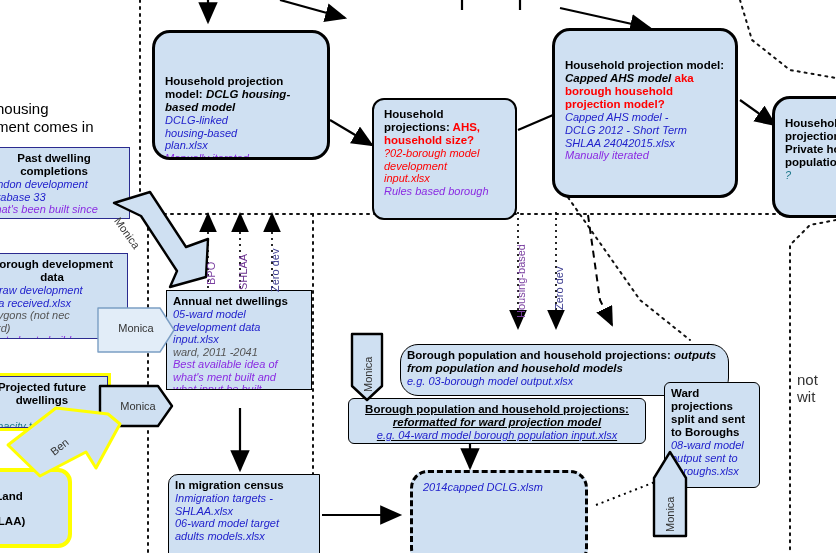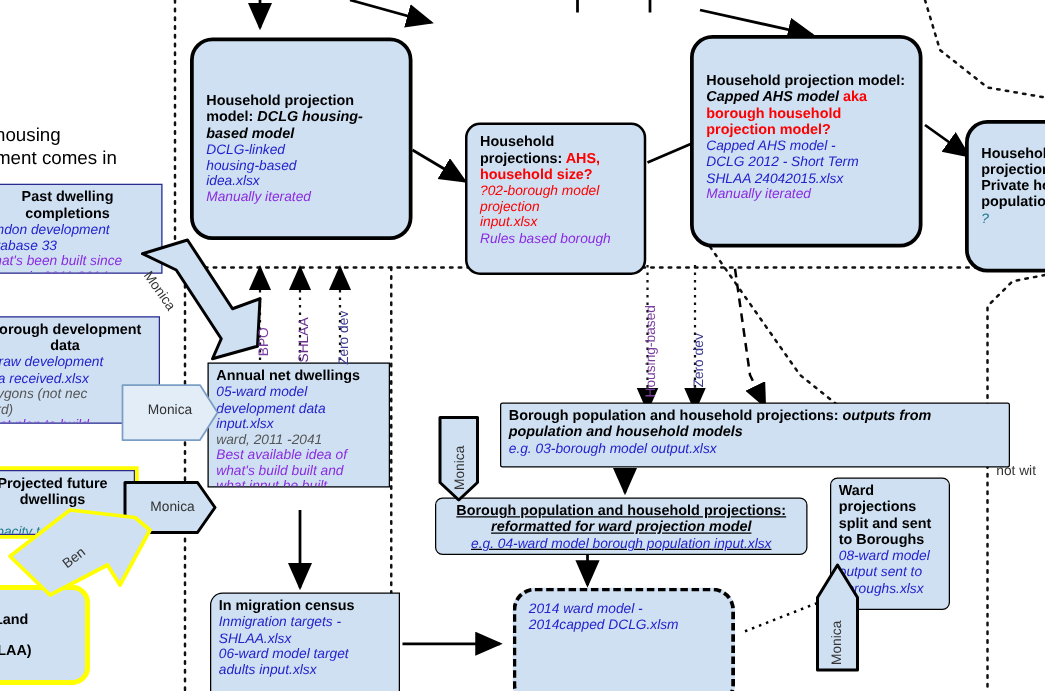--- a/index.html
+++ b/index.html
@@ -46,21 +46,21 @@
   .hl{outline:3px solid #ffff00;}
   .vert-tag{
     position:absolute;font-size:11px;white-space:nowrap;
     transform:rotate(-90deg);transform-origin:left top;
   }
   .vert-tag.v1{color:#7a3fa0;}
   .vert-tag.v2{color:#6a2f8f;}
   .vert-tag.v3{color:#3b3b8f;}
 
   .freetext{position:absolute;font-size:15px;color:#000;line-height:1.2;}
-  .smalltext{position:absolute;font-size:11px;color:#333;}
+  .smalltext{position:absolute;font-size:15px;color:#333;}
 </style>
 </head>
 <body>
 
 <div id="stage">
 
   <svg class="layer" viewBox="0 0 836 553">
     <defs>
       <marker id="ah" markerWidth="9" markerHeight="9" refX="7.5" refY="3.6" orient="auto">
         <path d="M0,0 L8,3.6 L0,7.2 z" fill="#000"></path>
@@ -145,36 +145,36 @@
     <div class="ttl center">Projected future dwellings</div>
     <div class="file">04</div>
     <div class="teal">Capacity to build</div>
   </div>
 
   <div class="node" style="left:-34px;top:468px;width:106px;height:80px;border:4px solid #ffff00;border-radius:14px;padding:6px 8px;">
     <div class="ttl" style="margin-top:12px;">ng Land</div>
     <div class="ttl" style="margin-top:12px;">(SHLAA)</div>
   </div>
 
-  <div class="node proc" style="left:152px;top:30px;width:178px;height:162px;">
+  <div class="node proc" style="left:152px;top:30px;width:178px;height:130px;">
     <div class="ttl" style="margin-top:34px;">
       <span>Household projection model: </span><span class="it">DCLG housing-based model</span>
     </div>
     <div class="file">DCLG-linked</div>
     <div class="file">housing-based</div>
-    <div class="file">idea.xlsx</div>
+    <div class="file">plan.xlsx</div>
     <div class="purple">Manually iterated</div>
   </div>
 
   <div class="node proc" style="left:372px;top:98px;width:145px;height:122px;border-width:2px;border-radius:12px;">
     <div class="ttl">
       <span>Household projections: </span><span class="red" style="font-style:normal;">AHS, household size?</span>
     </div>
     <div class="purple" style="color:#ff0000;">?02-borough model</div>
-    <div class="purple" style="color:#ff0000;">projection</div>
+    <div class="purple" style="color:#ff0000;">development</div>
     <div class="purple" style="color:#ff0000;">input.xlsx</div>
     <div class="purple">Rules based borough</div>
   </div>
 
   <div class="node proc" style="left:552px;top:28px;width:186px;height:170px;">
     <div class="ttl" style="margin-top:20px;">
       <span>Household projection model: </span><span class="it">Capped AHS model </span><span class="red" style="font-style:normal;">aka borough household projection model?</span>
     </div>
     <div class="file">Capped AHS model -</div>
     <div class="file">DCLG 2012 - Short Term</div>
@@ -189,25 +189,25 @@
     <div class="teal">?</div>
   </div>
 
   <div class="node doc flag" style="left:166px;top:290px;width:146px;height:100px;">
     <div class="ttl">Annual net dwellings</div>
     <div class="file">05-ward model</div>
     <div class="file">development data</div>
     <div class="file">input.xlsx</div>
     <div class="grey">ward, 2011 -2041</div>
     <div class="purple">Best available idea of</div>
-    <div class="purple">what's build built and</div>
+    <div class="purple">what's ment built and</div>
     <div class="purple">what input be built</div>
   </div>
 
-  <div class="node doc flag" style="left:400px;top:322px;width:408px;height:52px;border-radius:2px;">
+  <div class="node doc flag" style="left:400px;top:344px;width:329px;height:52px;border-radius:18px;">
     <div class="ttl">
       <span>Borough population and household projections: </span><span class="it">outputs from population and household models</span>
     </div>
     <div class="file">e.g. 03-borough model output.xlsx</div>
   </div>
 
   <div class="node doc flag" style="left:348px;top:398px;width:298px;height:46px;border-radius:6px;text-align:center;text-decoration:underline;">
     <div class="ttl center">
       <span>Borough population and household projections: </span><span class="it">reformatted for ward projection model</span>
     </div>
@@ -219,25 +219,24 @@
     <div class="file">08-ward model</div>
     <div class="file">output sent to</div>
     <div class="file">boroughs.xlsx</div>
   </div>
 
   <div class="node doc flag" style="left:168px;top:474px;width:152px;height:86px;border-radius:10px 0 0 0;">
     <div class="ttl">In migration census</div>
     <div class="file">Inmigration targets -</div>
     <div class="file">SHLAA.xlsx</div>
     <div class="file">06-ward model target</div>
-    <div class="file">adults input.xlsx</div>
+    <div class="file">adults models.xlsx</div>
   </div>
 
   <div class="node proc dashed" style="left:410px;top:470px;width:178px;height:96px;border-width:3px;">
-    <div class="file">2014 ward model -</div>
     <div class="file">2014capped DCLG.xlsm</div>
   </div>
 
   <svg class="layer" viewBox="0 0 836 553">
 
     <polygon points="114,203 150,192 186,247 208,239 206,277 170,287 177,271 141,216" fill="#cfe0f2" stroke="#000" stroke-width="2.4" stroke-linejoin="round" transform="translate(0,0)"></polygon>
 
     <polygon points="98,308 160,308 174,330 160,352 98,352" fill="#e2edf8" stroke="#7b9ec4" stroke-width="1.4" stroke-linejoin="round"></polygon>
 
     <polygon points="100,386 158,386 172,406 158,426 100,426" fill="#cfe0f2" stroke="#000" stroke-width="2.4" stroke-linejoin="round"></polygon>

